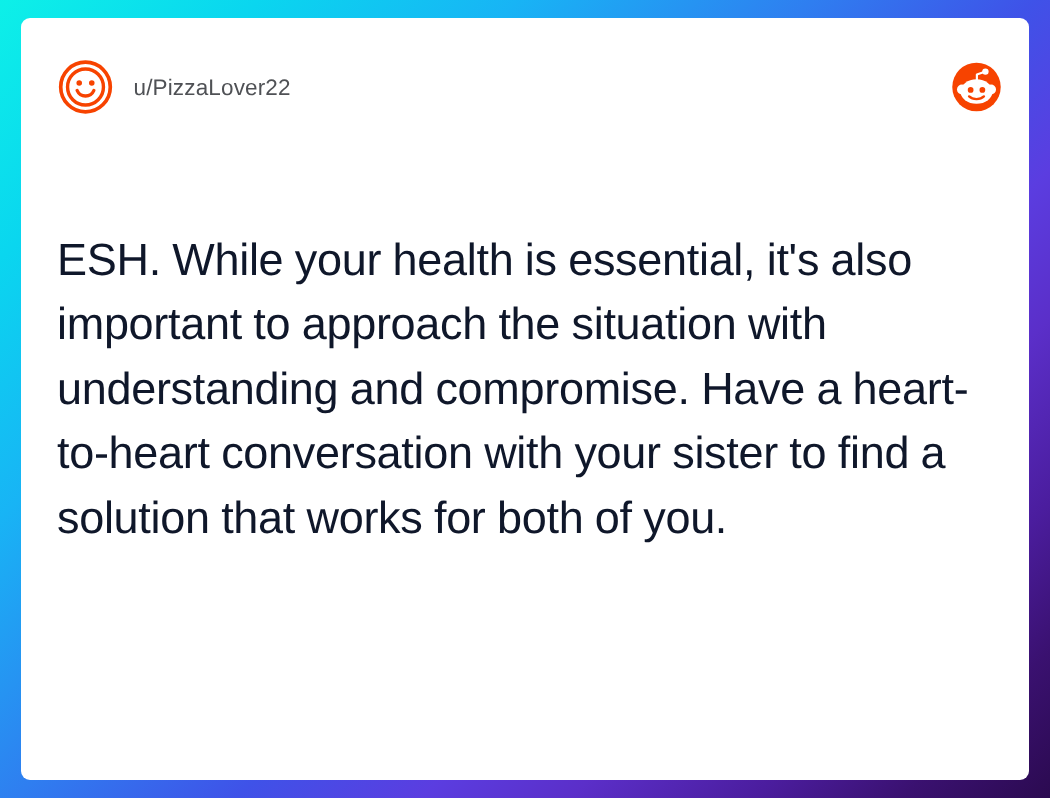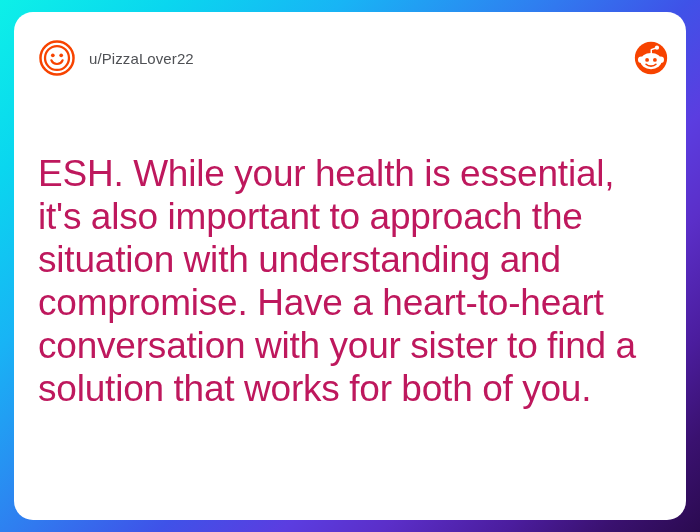--- a/index.html
+++ b/index.html
@@ -27,21 +27,21 @@
   }
 
   
   #card {
     position: absolute;
     left: 14px;
     top: 12px;
     width: 672px;
     height: 508px;
     background: #ffffff;
-    border-radius: 19px;
+    border-radius: 6px;
     overflow: hidden;
   }
 
   
   #card-header {
     position: absolute;
     left: 0;
     top: 0;
     width: 100%;
     height: 92px;
@@ -77,24 +77,24 @@
 
   
   #post-body {
     position: absolute;
     left: 24px;
     top: 140px;
     width: 620px;
   }
 
   #post-text {
-    font-size: 37px;
+    font-size: 30px;
     line-height: 43px;
     font-weight: 300;
-    color: #be185d;
+    color: #0f172a;
     letter-spacing: -0.2px;
     word-spacing: -0.5px;
     -webkit-font-smoothing: antialiased;
   }
 </style>
 </head>
 <body>
 
 <div id="card">
 

